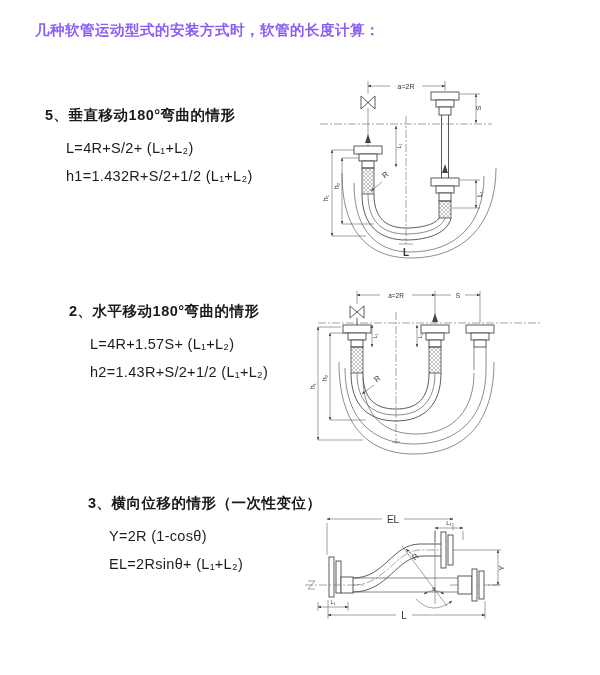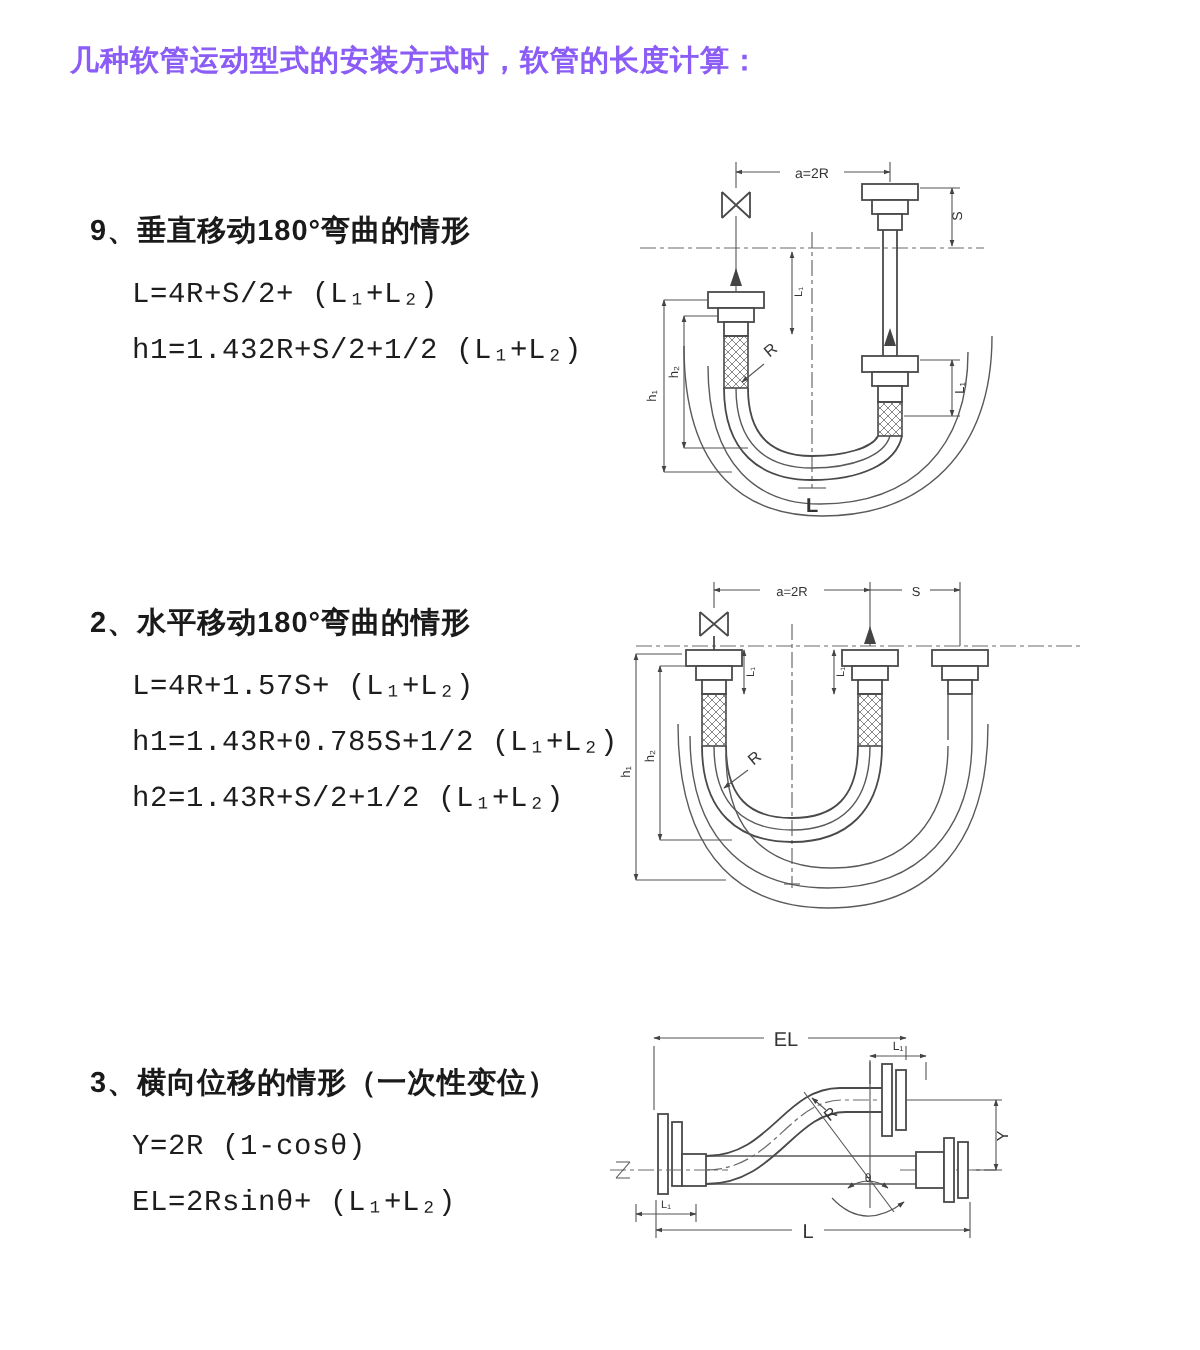--- a/index.html
+++ b/index.html
@@ -13,42 +13,42 @@
   .page-title {
     position:absolute; left:35px; top:21px;
     font-size:14.5px; font-weight:bold; color:#8b5cf6;
     letter-spacing:0.5px; white-space:nowrap;
   }
   .sec { position:absolute; left:45px; }
   .sec-heading {
     font-size:14.5px; font-weight:bold; color:#1a1a1a;
     letter-spacing:0.5px; white-space:nowrap;
   }
-  .formulas { margin:9px 0 0 21px;font-family:Liberation Mono, monospace; }
+  .formulas { margin:9px 0 0 21px; }
   .formula {
     font-size:14.5px; color:#1d1d1d; line-height:28px; height:28px;
     letter-spacing:0.3px; white-space:nowrap;
   }
   .diagram { position:absolute; }
   svg text { fill:#333; font-family:"Liberation Sans","DejaVu Sans",sans-serif; }
   .dwg  { stroke:#4a4a4a; stroke-width:0.9; fill:none; }
   .dwg2 { stroke:#5a5a5a; stroke-width:0.7; fill:none; }
   .fit  { stroke:#4a4a4a; stroke-width:0.9; fill:#ffffff; }
   .dim  { stroke:#555555; stroke-width:0.55; fill:none; }
   .cl   { stroke:#6a6a6a; stroke-width:0.6; fill:none; stroke-dasharray:8 2 2 2; }
   .hose-hatch { stroke:#4a4a4a; stroke-width:0.8; }
   .arrfill { fill:#444; stroke:none; }
 </style>
 </head>
 <body>
 
 <div class="page-title">几种软管运动型式的安装方式时，软管的长度计算：</div>
 
 <div class="sec" style="top:106px;">
-  <div class="sec-heading">9、垂直移动180°弯曲的情形</div>
+  <div class="sec-heading">5、垂直移动180°弯曲的情形</div>
   <div class="formulas">
     <div class="formula">L=4R+S/2+ (L₁+L₂)</div>
     <div class="formula">h1=1.432R+S/2+1/2 (L₁+L₂)</div>
   </div>
 </div>
 
 <svg class="diagram" style="left:308px; top:68px;" width="290" height="192" viewBox="0 0 290 192">
   <defs>
     <pattern id="hx-a" patternUnits="userSpaceOnUse" width="4" height="4">
       <path d="M0,4 L4,0 M0,0 L4,4" stroke="#8a8a8a" stroke-width="0.5"></path>
@@ -126,25 +126,24 @@
     <path class="dim" d="M152,26 H172"></path>
     <text x="173" y="40" font-size="7" transform="rotate(-90 173 40)" text-anchor="middle">S</text>
     <path class="dim" d="M168,112 V140" marker-start="url(#ar-a)" marker-end="url(#ar-a)"></path>
     <path class="dim" d="M152,112 H172 M144,140 H172"></path>
     <text x="174" y="126" font-size="6.5" transform="rotate(-90 174 126)" text-anchor="middle">L₁</text>
     <path class="dim" d="M88,58 V99" marker-start="url(#ar-a)" marker-end="url(#ar-a)"></path>
     <text x="93" y="78" font-size="5.5" transform="rotate(-90 93 78)" text-anchor="middle">L₁</text>
   </g>
 </svg>
 
-<div class="sec" style="top:302px;">
+<div class="sec" style="top:302px;margin-left:24px;">
   <div class="sec-heading">2、水平移动180°弯曲的情形</div>
   <div class="formulas">
     <div class="formula">L=4R+1.57S+ (L₁+L₂)</div>
-    <div class="formula">h1=1.43R+0.785S+1/2 (L₁+L₂)</div>
     <div class="formula">h2=1.43R+S/2+1/2 (L₁+L₂)</div>
   </div>
 </div>
 
 <svg class="diagram" style="left:308px; top:282px;" width="290" height="178" viewBox="0 0 290 178">
   <defs>
     <pattern id="hx-b" patternUnits="userSpaceOnUse" width="4" height="4">
       <path d="M0,4 L4,0 M0,0 L4,4" stroke="#8a8a8a" stroke-width="0.5"></path>
     </pattern>
     <marker id="ar-b" viewBox="0 0 10 10" refX="9" refY="5" markerWidth="6.5" markerHeight="6.5" orient="auto-start-reverse">
@@ -219,21 +218,21 @@
   <g>
     <path class="dim" d="M64,43 V65" marker-start="url(#ar-b)" marker-end="url(#ar-b)"></path>
     <text x="69" y="54" font-size="5.5" transform="rotate(-90 69 54)" text-anchor="middle">L₁</text>
     <path class="dim" d="M109,43 V65" marker-start="url(#ar-b)" marker-end="url(#ar-b)"></path>
     <text x="114" y="54" font-size="5.5" transform="rotate(-90 114 54)" text-anchor="middle">L₁</text>
   </g>
 
   <path class="dim" d="M84,160 H92"></path>
 </svg>
 
-<div class="sec" style="top:532px;">
+<div class="sec" style="top:494px;margin-left:43px;">
   <div class="sec-heading">3、横向位移的情形（一次性变位）</div>
   <div class="formulas">
     <div class="formula">Y=2R (1-cosθ)</div>
     <div class="formula">EL=2Rsinθ+ (L₁+L₂)</div>
   </div>
 </div>
 
 <svg class="diagram" style="left:300px; top:502px;" width="300" height="152" viewBox="0 0 300 152">
   <defs>
     <marker id="ar-c" viewBox="0 0 10 10" refX="9" refY="5" markerWidth="6.5" markerHeight="6.5" orient="auto-start-reverse">

